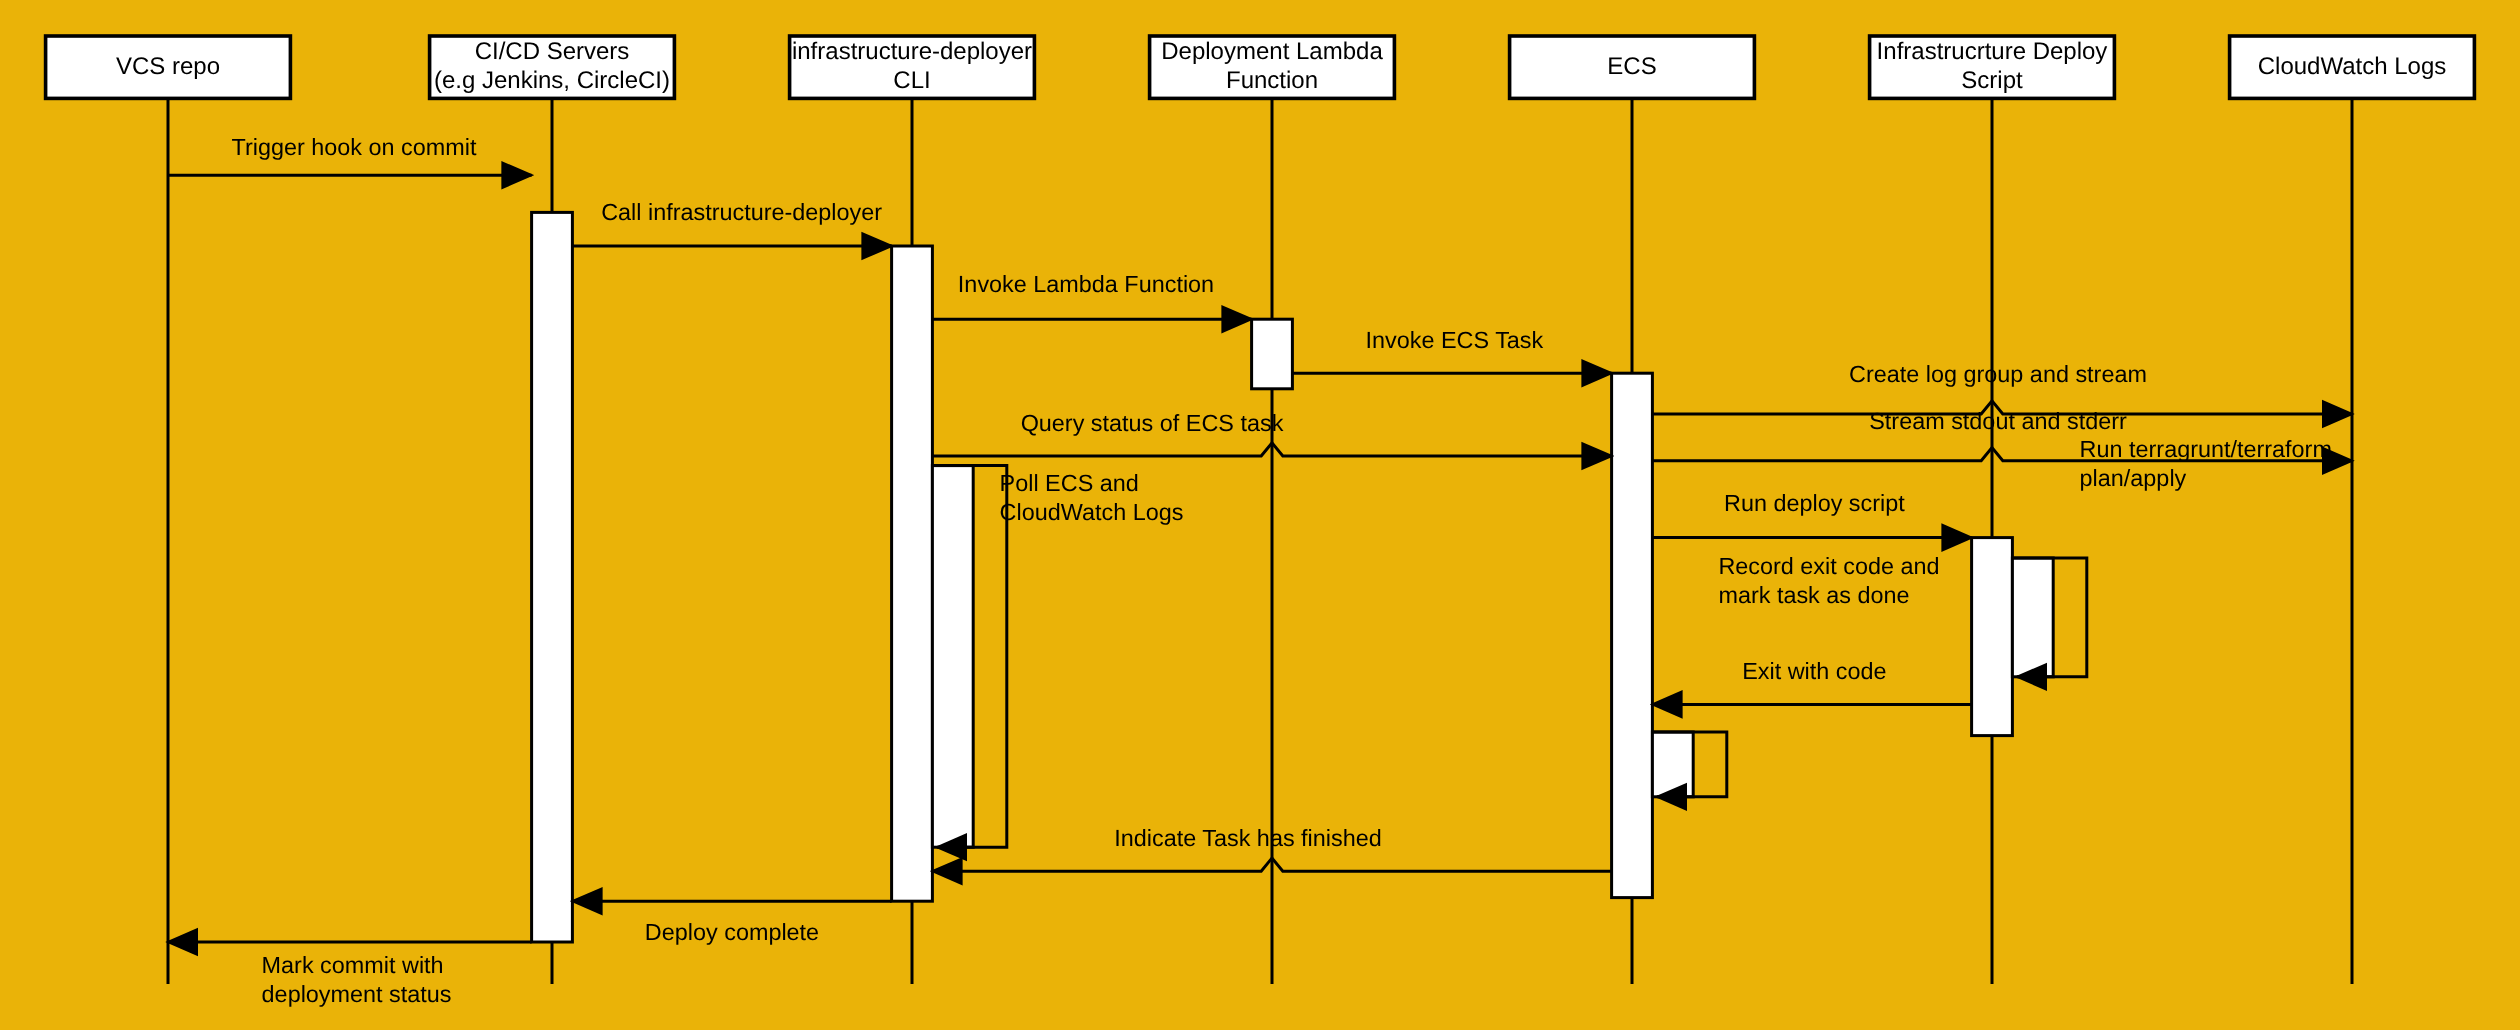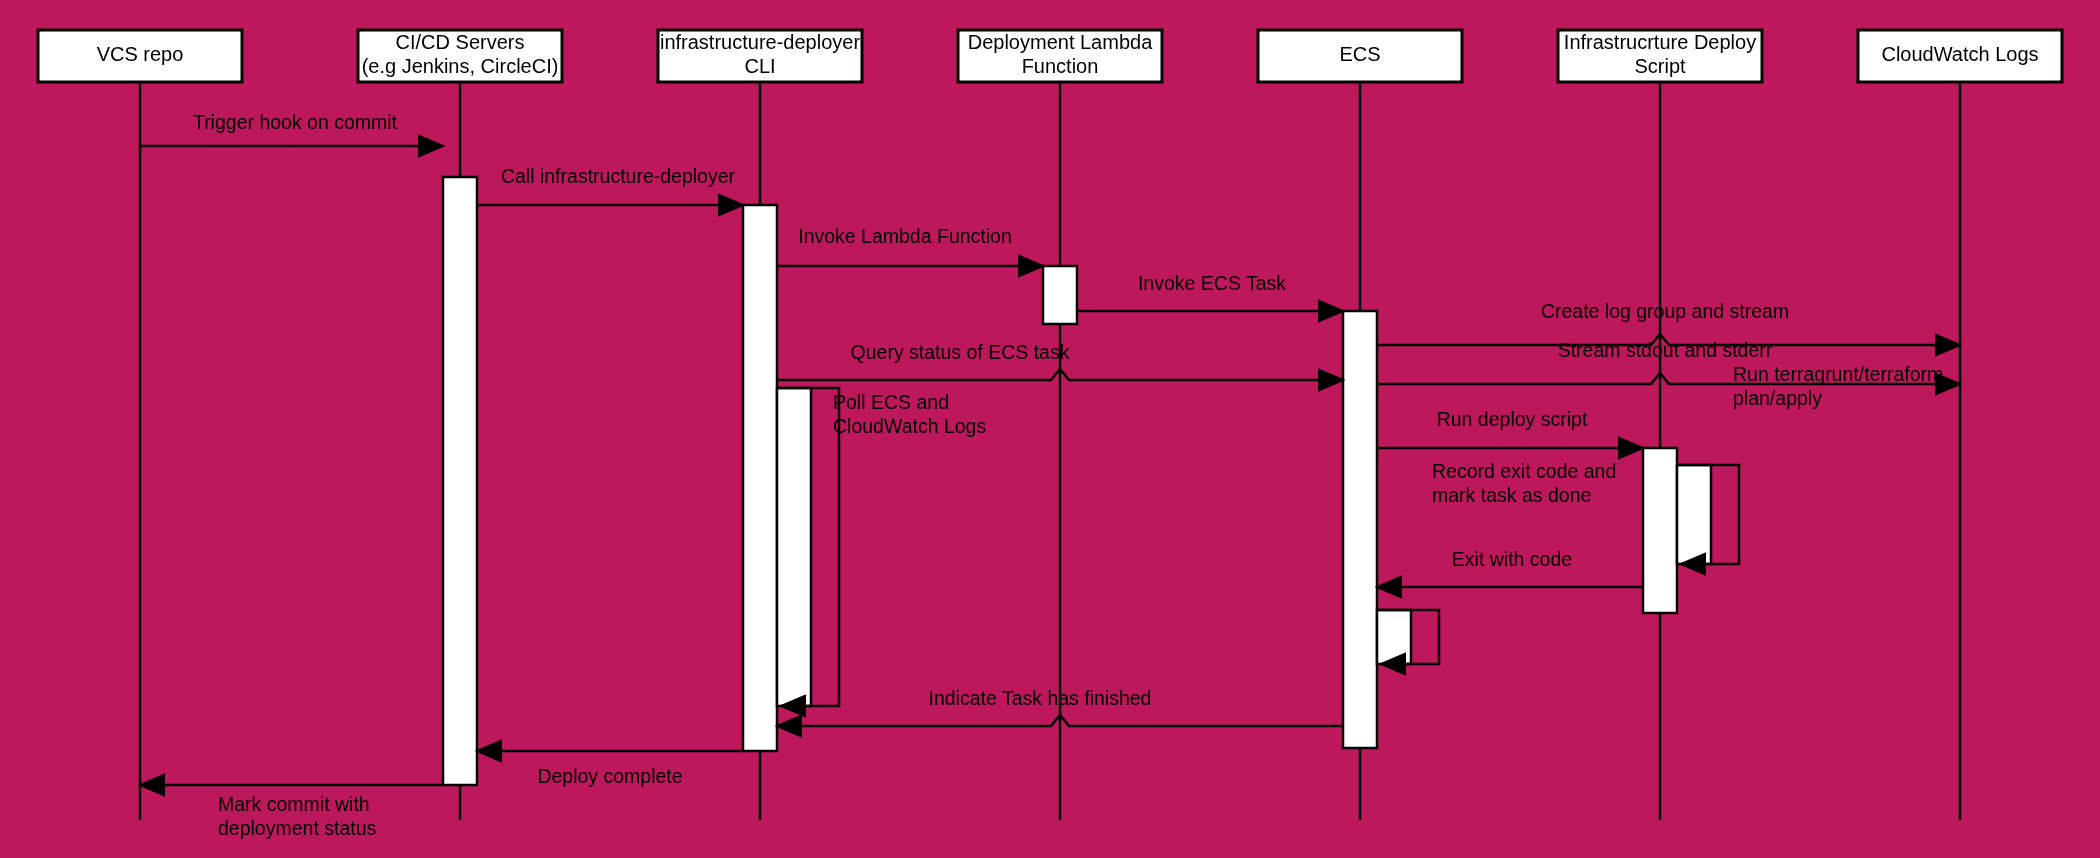--- a/index.html
+++ b/index.html
@@ -8,21 +8,21 @@
     padding: 0;
     background: #ffffff;
   }
   body {
     font-family: "Liberation Sans", sans-serif;
   }
   #canvas-wrap {
     position: relative;
     width: 2100px;
     height: 858px;
-    background: #be185d;
+    background: #eab308;
     overflow: hidden;
   }
   svg.diagram {
     display: block;
     width: 2100px;
     height: 858px;
   }
   .lifeline-box {
     fill: #ffffff;
     stroke: #000000;

